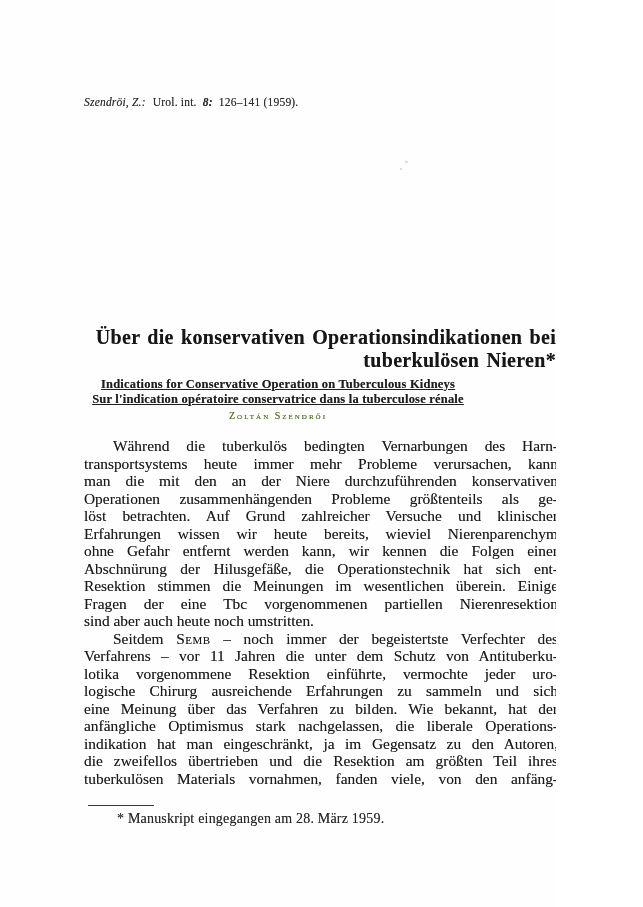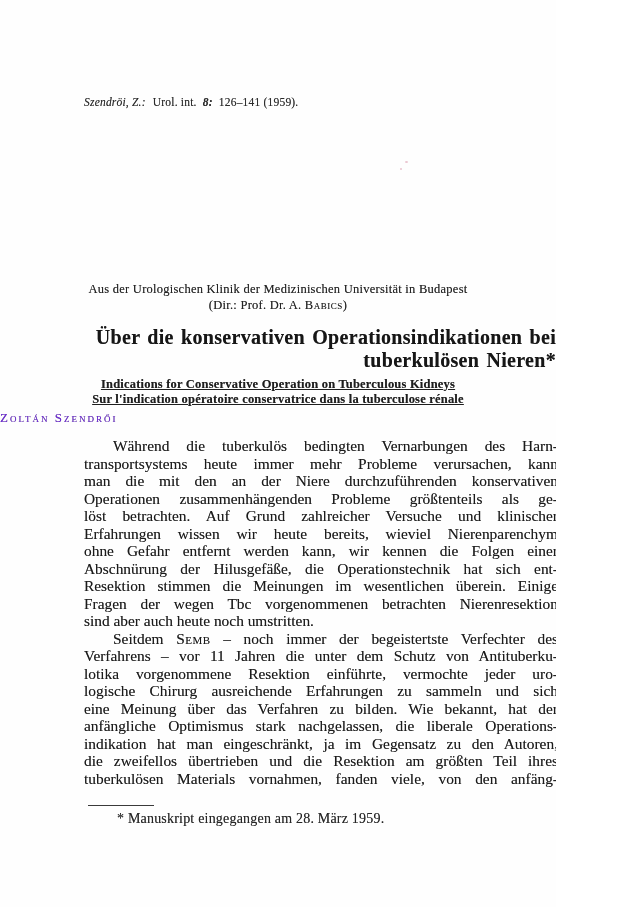--- a/index.html
+++ b/index.html
@@ -51,22 +51,22 @@
     position: absolute; left: 0; top: 377px; width: 100%;
     text-align: center; font-weight: bold;
     font-size: 12.5px; line-height: 14.5px; letter-spacing: 0.2px;
     color: #1e1e1e;
     text-decoration: underline;
   }
 
   
   .author {
     position: absolute; left: 0; top: 410px; width: 100%;
-    font-size: 13px;
-    font-variant: small-caps; letter-spacing: 2px; color: #6d28d9;
+    text-align: center; font-size: 10px;
+    font-variant: small-caps; letter-spacing: 2px; color: #4d7c0f;
   }
 
   
   .body-col {
     position: absolute; left: 84px; top: 437px; width: 474px;
     font-size: 15.4px; line-height: 17.5px; color: #1b1b1b;
   }
   .bl { text-align: justify; text-align-last: justify; }
   .bl.first { text-indent: 29px; }
   .bl.endline { text-align-last: left; }
@@ -93,24 +93,20 @@
     <span class="cit-journal">Urol. int.</span>
     <span class="cit-volume">8:</span>
     <span class="cit-rest">126–141 (1959).</span>
   </div>
 
   <div class="artifact">
     <i class="a1"></i>
       <i class="a2"></i>
   </div>
 
-  <div class="institution txt">
-    <div>Aus der Urologischen Klinik der Medizinischen Universität in Budapest</div>
-    <div><span>(Dir.: Prof. Dr. A. </span><span class="sc">Babics</span><span>)</span></div>
-  </div>
 
   <div class="title txt">
     <div>Über die konservativen Operationsindikationen bei</div>
     <div>tuberkulösen Nieren*</div>
   </div>
 
   <div class="subtitles txt">
     <div>Indications for Conservative Operation on Tuberculous Kidneys</div>
     <div>Sur l'indication opératoire conservatrice dans la tuberculose rénale</div>
   </div>
@@ -120,21 +116,21 @@
   <div class="body-col txt">
       <div class="bl first"><span>Während die tuberkulös bedingten Vernarbungen des Harn-</span></div>
       <div class="bl"><span>transportsystems heute immer mehr Probleme verursachen, kann</span></div>
       <div class="bl"><span>man die mit den an der Niere durchzuführenden konservativen</span></div>
       <div class="bl"><span>Operationen zusammenhängenden Probleme größtenteils als ge-</span></div>
       <div class="bl"><span>löst betrachten. Auf Grund zahlreicher Versuche und klinischer</span></div>
       <div class="bl"><span>Erfahrungen wissen wir heute bereits, wieviel Nierenparenchym</span></div>
       <div class="bl"><span>ohne Gefahr entfernt werden kann, wir kennen die Folgen einer</span></div>
       <div class="bl"><span>Abschnürung der Hilusgefäße, die Operationstechnik hat sich ent-</span></div>
       <div class="bl"><span>Resektion stimmen die Meinungen im wesentlichen überein. Einige</span></div>
-      <div class="bl"><span>Fragen der wegen Tbc vorgenommenen betrachten Nierenresektion</span></div>
+      <div class="bl"><span>Fragen der eine Tbc vorgenommenen partiellen Nierenresektion</span></div>
       <div class="bl endline"><span>sind aber auch heute noch umstritten.</span></div>
       <div class="bl first"><span>Seitdem </span><span class="sc">Semb</span><span> – noch immer der begeistertste Verfechter des</span></div>
       <div class="bl"><span>Verfahrens – vor 11 Jahren die unter dem Schutz von Antituberku-</span></div>
       <div class="bl"><span>lotika vorgenommene Resektion einführte, vermochte jeder uro-</span></div>
       <div class="bl"><span>logische Chirurg ausreichende Erfahrungen zu sammeln und sich</span></div>
       <div class="bl"><span>eine Meinung über das Verfahren zu bilden. Wie bekannt, hat der</span></div>
       <div class="bl"><span>anfängliche Optimismus stark nachgelassen, die liberale Operations-</span></div>
       <div class="bl"><span>indikation hat man eingeschränkt, ja im Gegensatz zu den Autoren,</span></div>
       <div class="bl"><span>die zweifellos übertrieben und die Resektion am größten Teil ihres</span></div>
       <div class="bl"><span>tuberkulösen Materials vornahmen, fanden viele, von den anfäng-</span></div>

